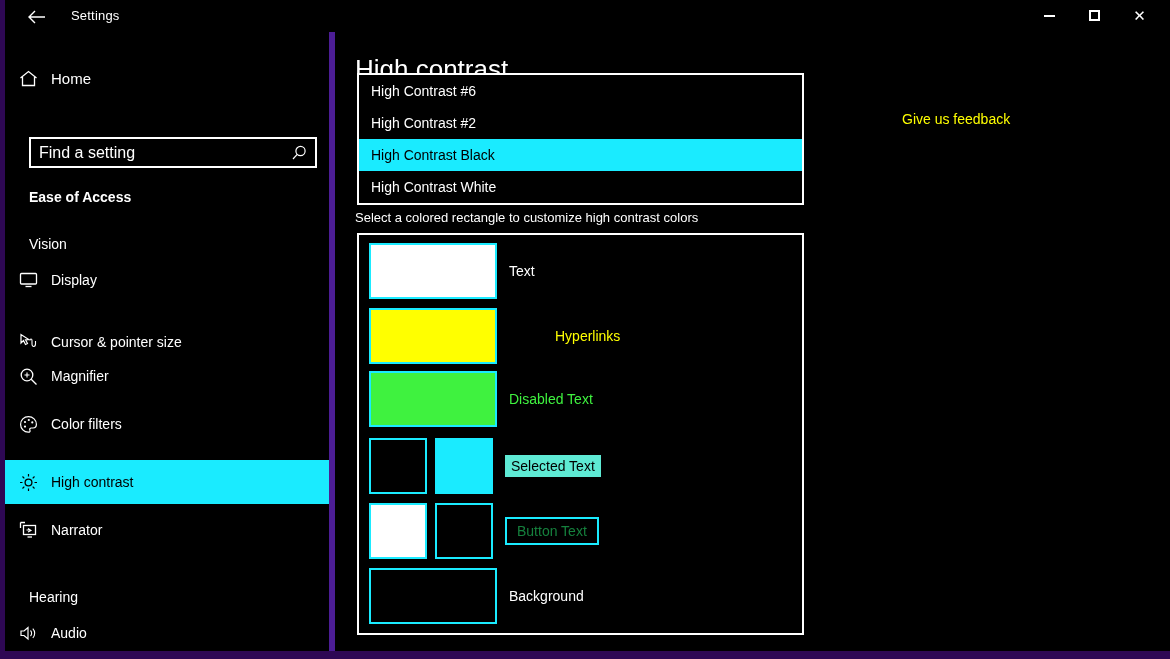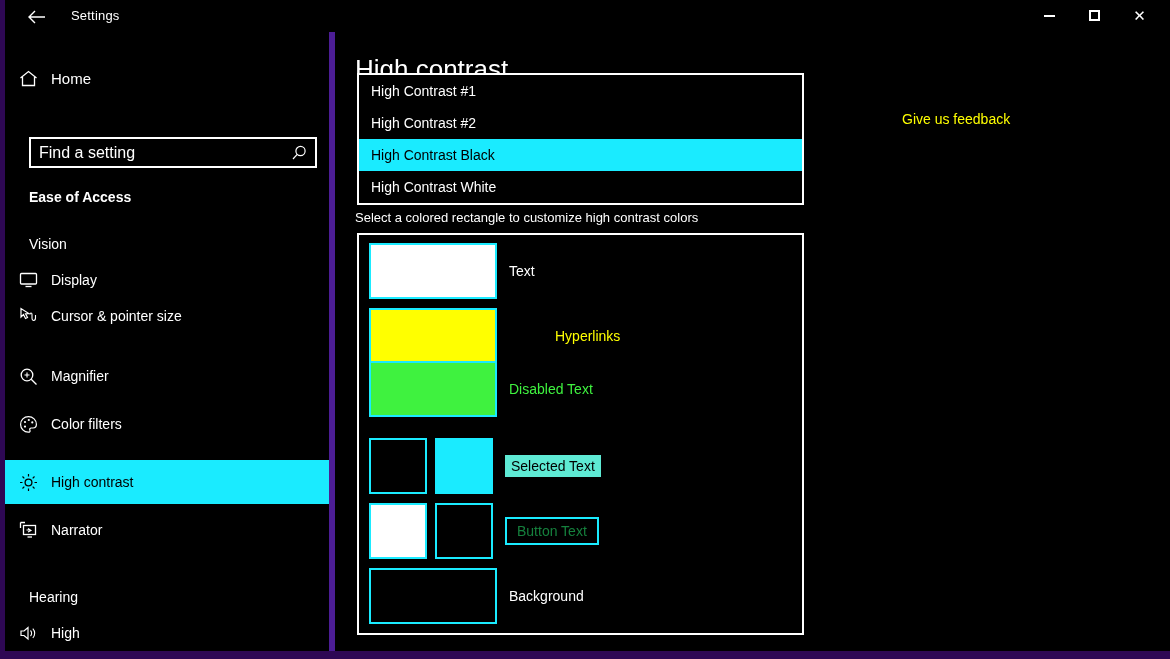--- a/index.html
+++ b/index.html
@@ -247,21 +247,21 @@
   .swatch-label.boxed {
     border: 2px solid #1AEBFF;
     padding: 4px 10px;
   }
   .swatch-label.filled {
     padding: 3px 6px;
   }
 
   #row-text       { top: 8px;   }
   #row-hyperlinks { top: 73px; gap: 46px;  }
-  #row-disabled   { top: 126px; }
+  #row-disabled   { top: 136px; }
   #row-selected   { top: 203px; }
   #row-button     { top: 268px; }
   #row-background { top: 333px; }
 </style>
 </head>
 <body>
 
 <div id="window">
   <div id="window-inner">
 
@@ -312,21 +312,21 @@
       <div class="nav-item" style="top:226px">
         <span class="nav-icon">
           <svg width="19" height="16" viewBox="0 0 19 16">
             <rect x="1.5" y="1.5" width="16" height="10.5" rx="1" fill="none" stroke="currentColor" stroke-width="1.3"></rect>
             <path d="M6.5 14.5 L12.5 14.5" fill="none" stroke="currentColor" stroke-width="1.3"></path>
           </svg>
         </span>
         <span class="nav-label">Display</span>
       </div>
 
-      <div class="nav-item" style="top:262px">
+      <div class="nav-item" style="top:288px">
         <span class="nav-icon">
           <svg width="19" height="18" viewBox="0 0 19 18">
             <path d="M2 1.5 L2 10 L4.5 7.5 L6.5 11.5 L8.5 10.5 L6.5 6.8 L9.8 6.5 Z" fill="none" stroke="currentColor" stroke-width="1.2"></path>
             <path d="M11 7.5 C11 5.5 13 5.5 13 7.5 L13 11 C13 14.5 16.5 14 16.5 11 L16.5 8" fill="none" stroke="currentColor" stroke-width="1.1"></path>
           </svg>
         </span>
         <span class="nav-label">Cursor &amp; pointer size</span>
       </div>
 
       <div class="nav-item" style="top:322px">
@@ -379,35 +379,35 @@
       <div class="nav-group-title" style="top:557px">Hearing</div>
 
       <div class="nav-item" style="top:579px">
         <span class="nav-icon">
           <svg width="19" height="17" viewBox="0 0 19 17">
             <path d="M2 6 L5 6 L9 2.5 L9 14 L5 10.5 L2 10.5 Z" fill="none" stroke="currentColor" stroke-width="1.2"></path>
             <path d="M11.5 5.5 C13 7 13 9.5 11.5 11" fill="none" stroke="currentColor" stroke-width="1.1"></path>
             <path d="M13.8 3.6 C16.3 6.2 16.3 10.4 13.8 12.9" fill="none" stroke="currentColor" stroke-width="1.1"></path>
           </svg>
         </span>
-        <span class="nav-label">High</span>
+        <span class="nav-label">Audio</span>
       </div>
 
     </div>
 
     <div id="content">
 
       <div id="page-title">High contrast</div>
 
       <div id="feedback-link">Give us feedback</div>
 
       <div id="helper-text">Select a colored rectangle to customize high contrast colors</div>
 
       <div id="theme-dropdown">
-        <div class="dropdown-item">High Contrast #1</div>
+        <div class="dropdown-item">High Contrast #6</div>
         <div class="dropdown-item">High Contrast #2</div>
         <div class="dropdown-item selected">High Contrast Black</div>
         <div class="dropdown-item">High Contrast White</div>
       </div>
 
       <div id="color-panel">
 
         <div class="swatch-row" id="row-text">
           <div class="swatch wide" style="background:#FFFFFF"></div>
           <div class="swatch-label" style="color:#FFFFFF">Text</div>

